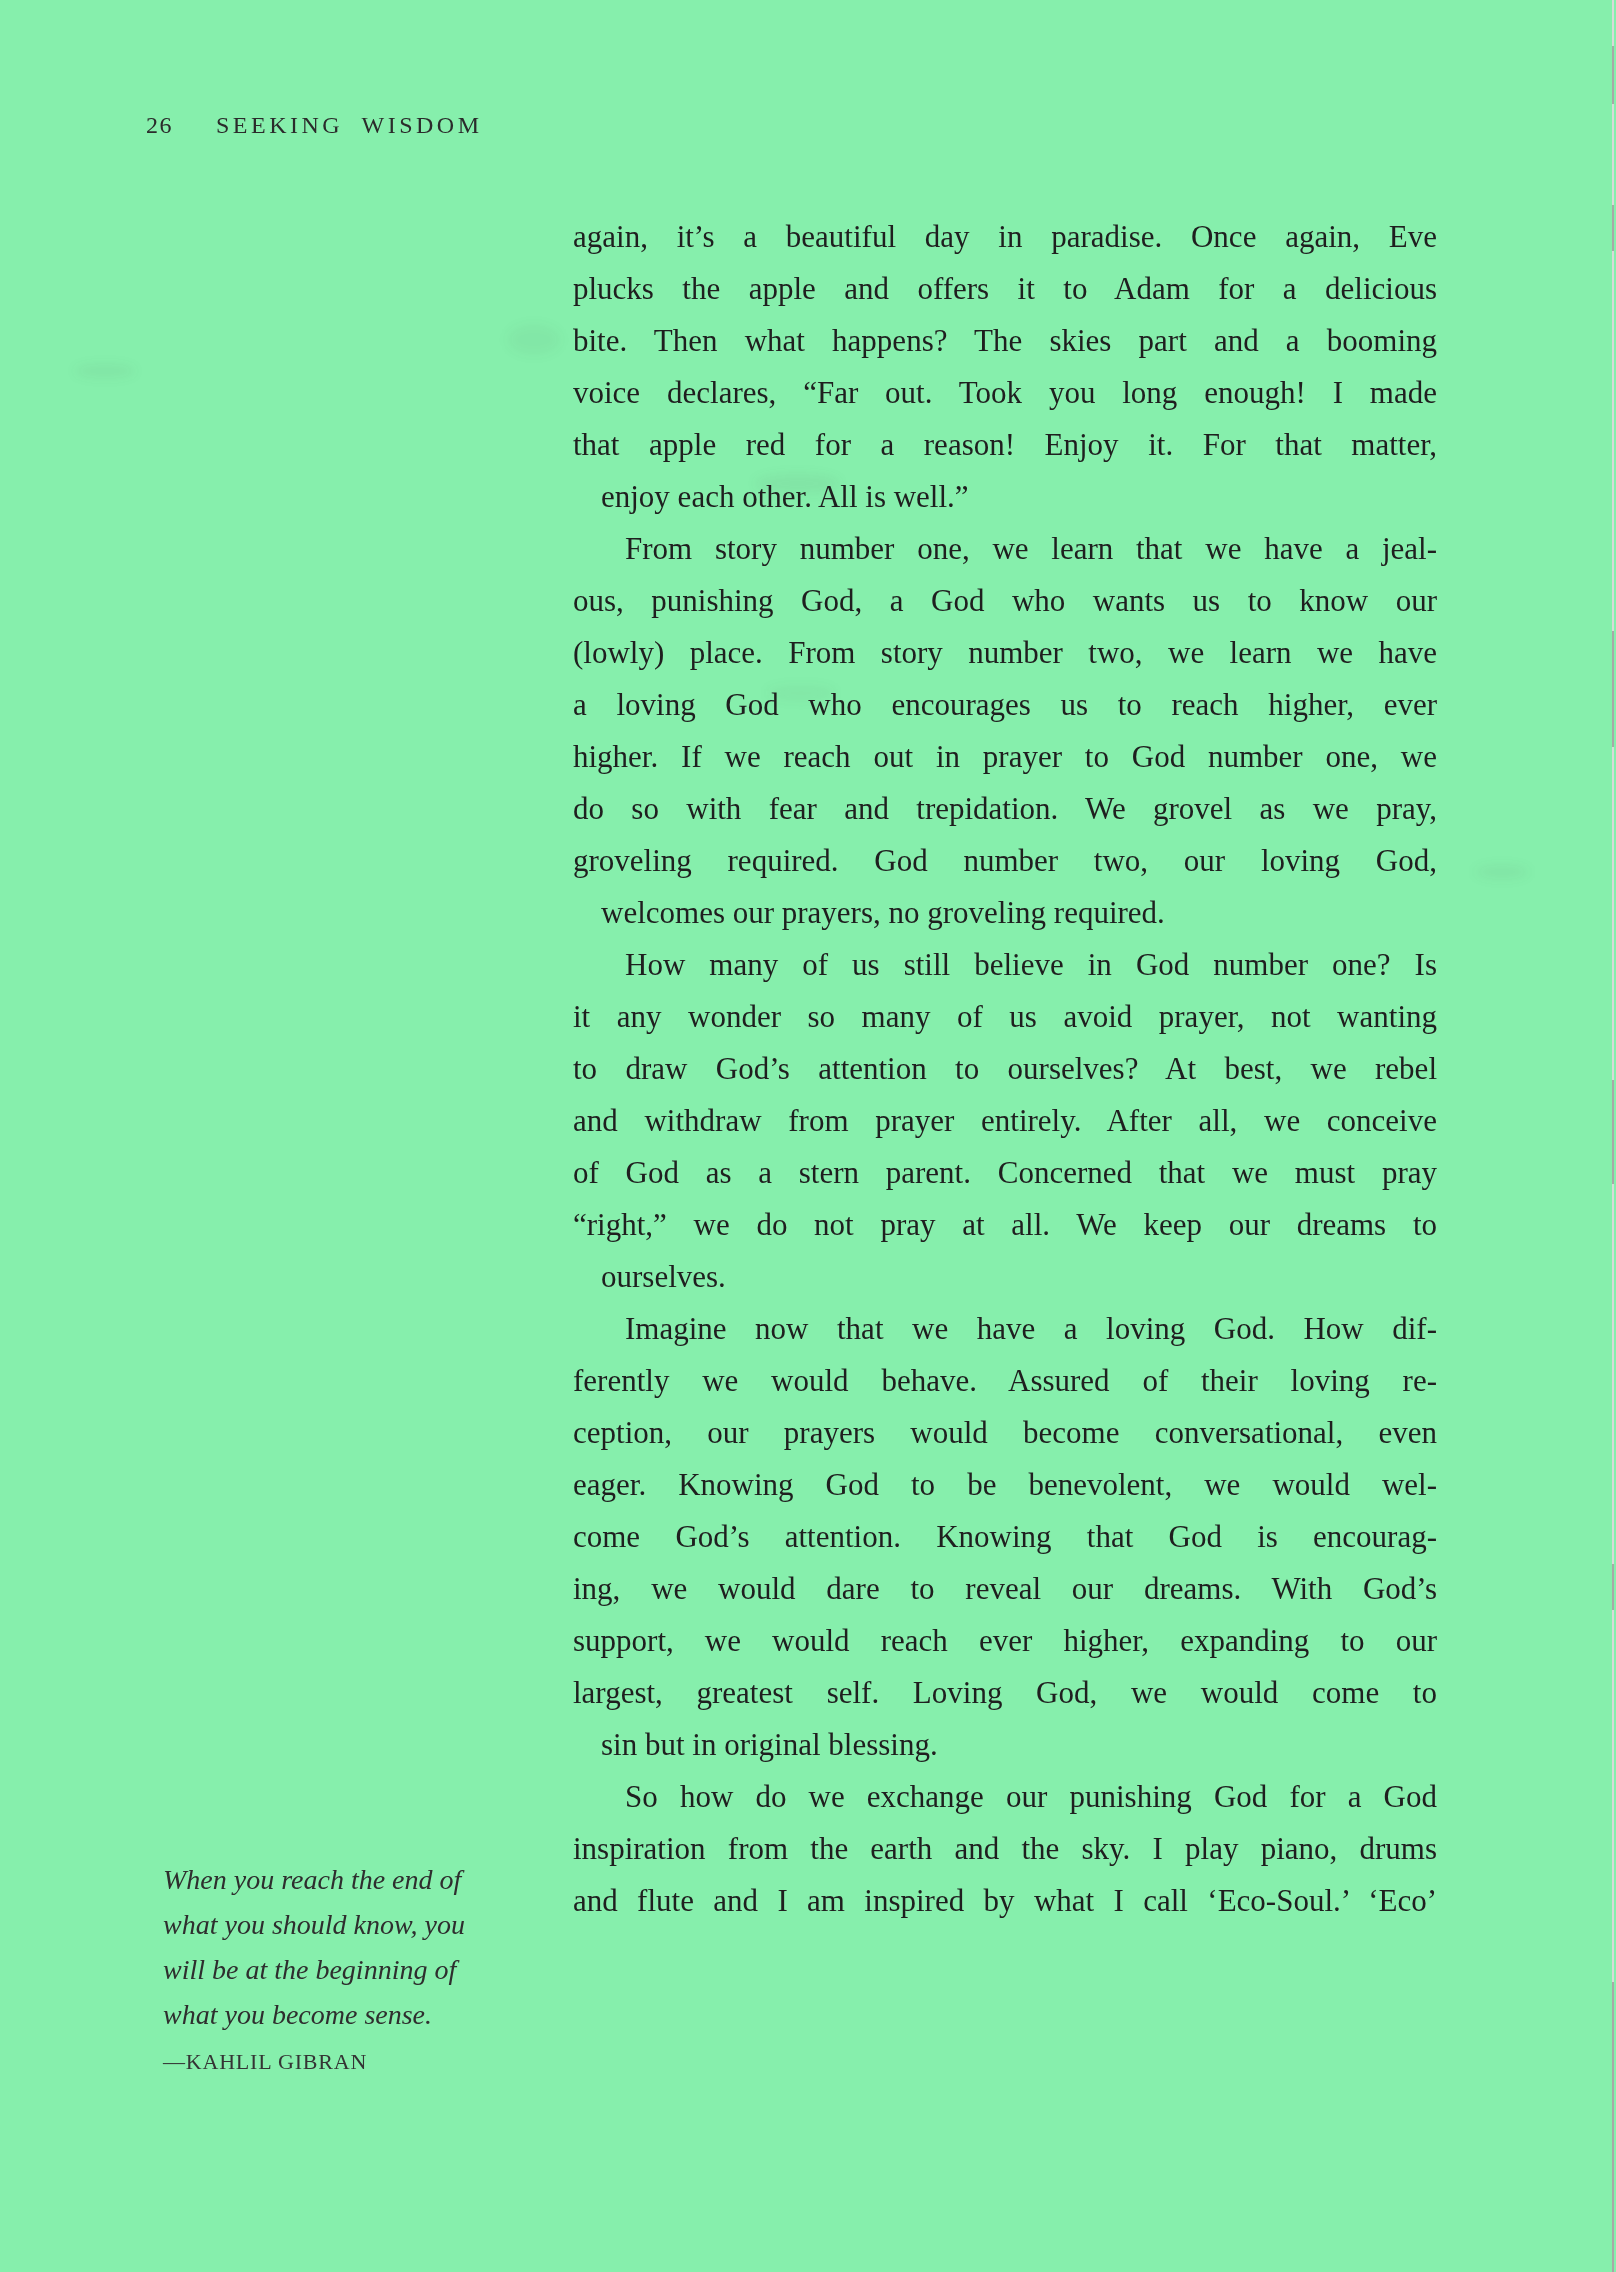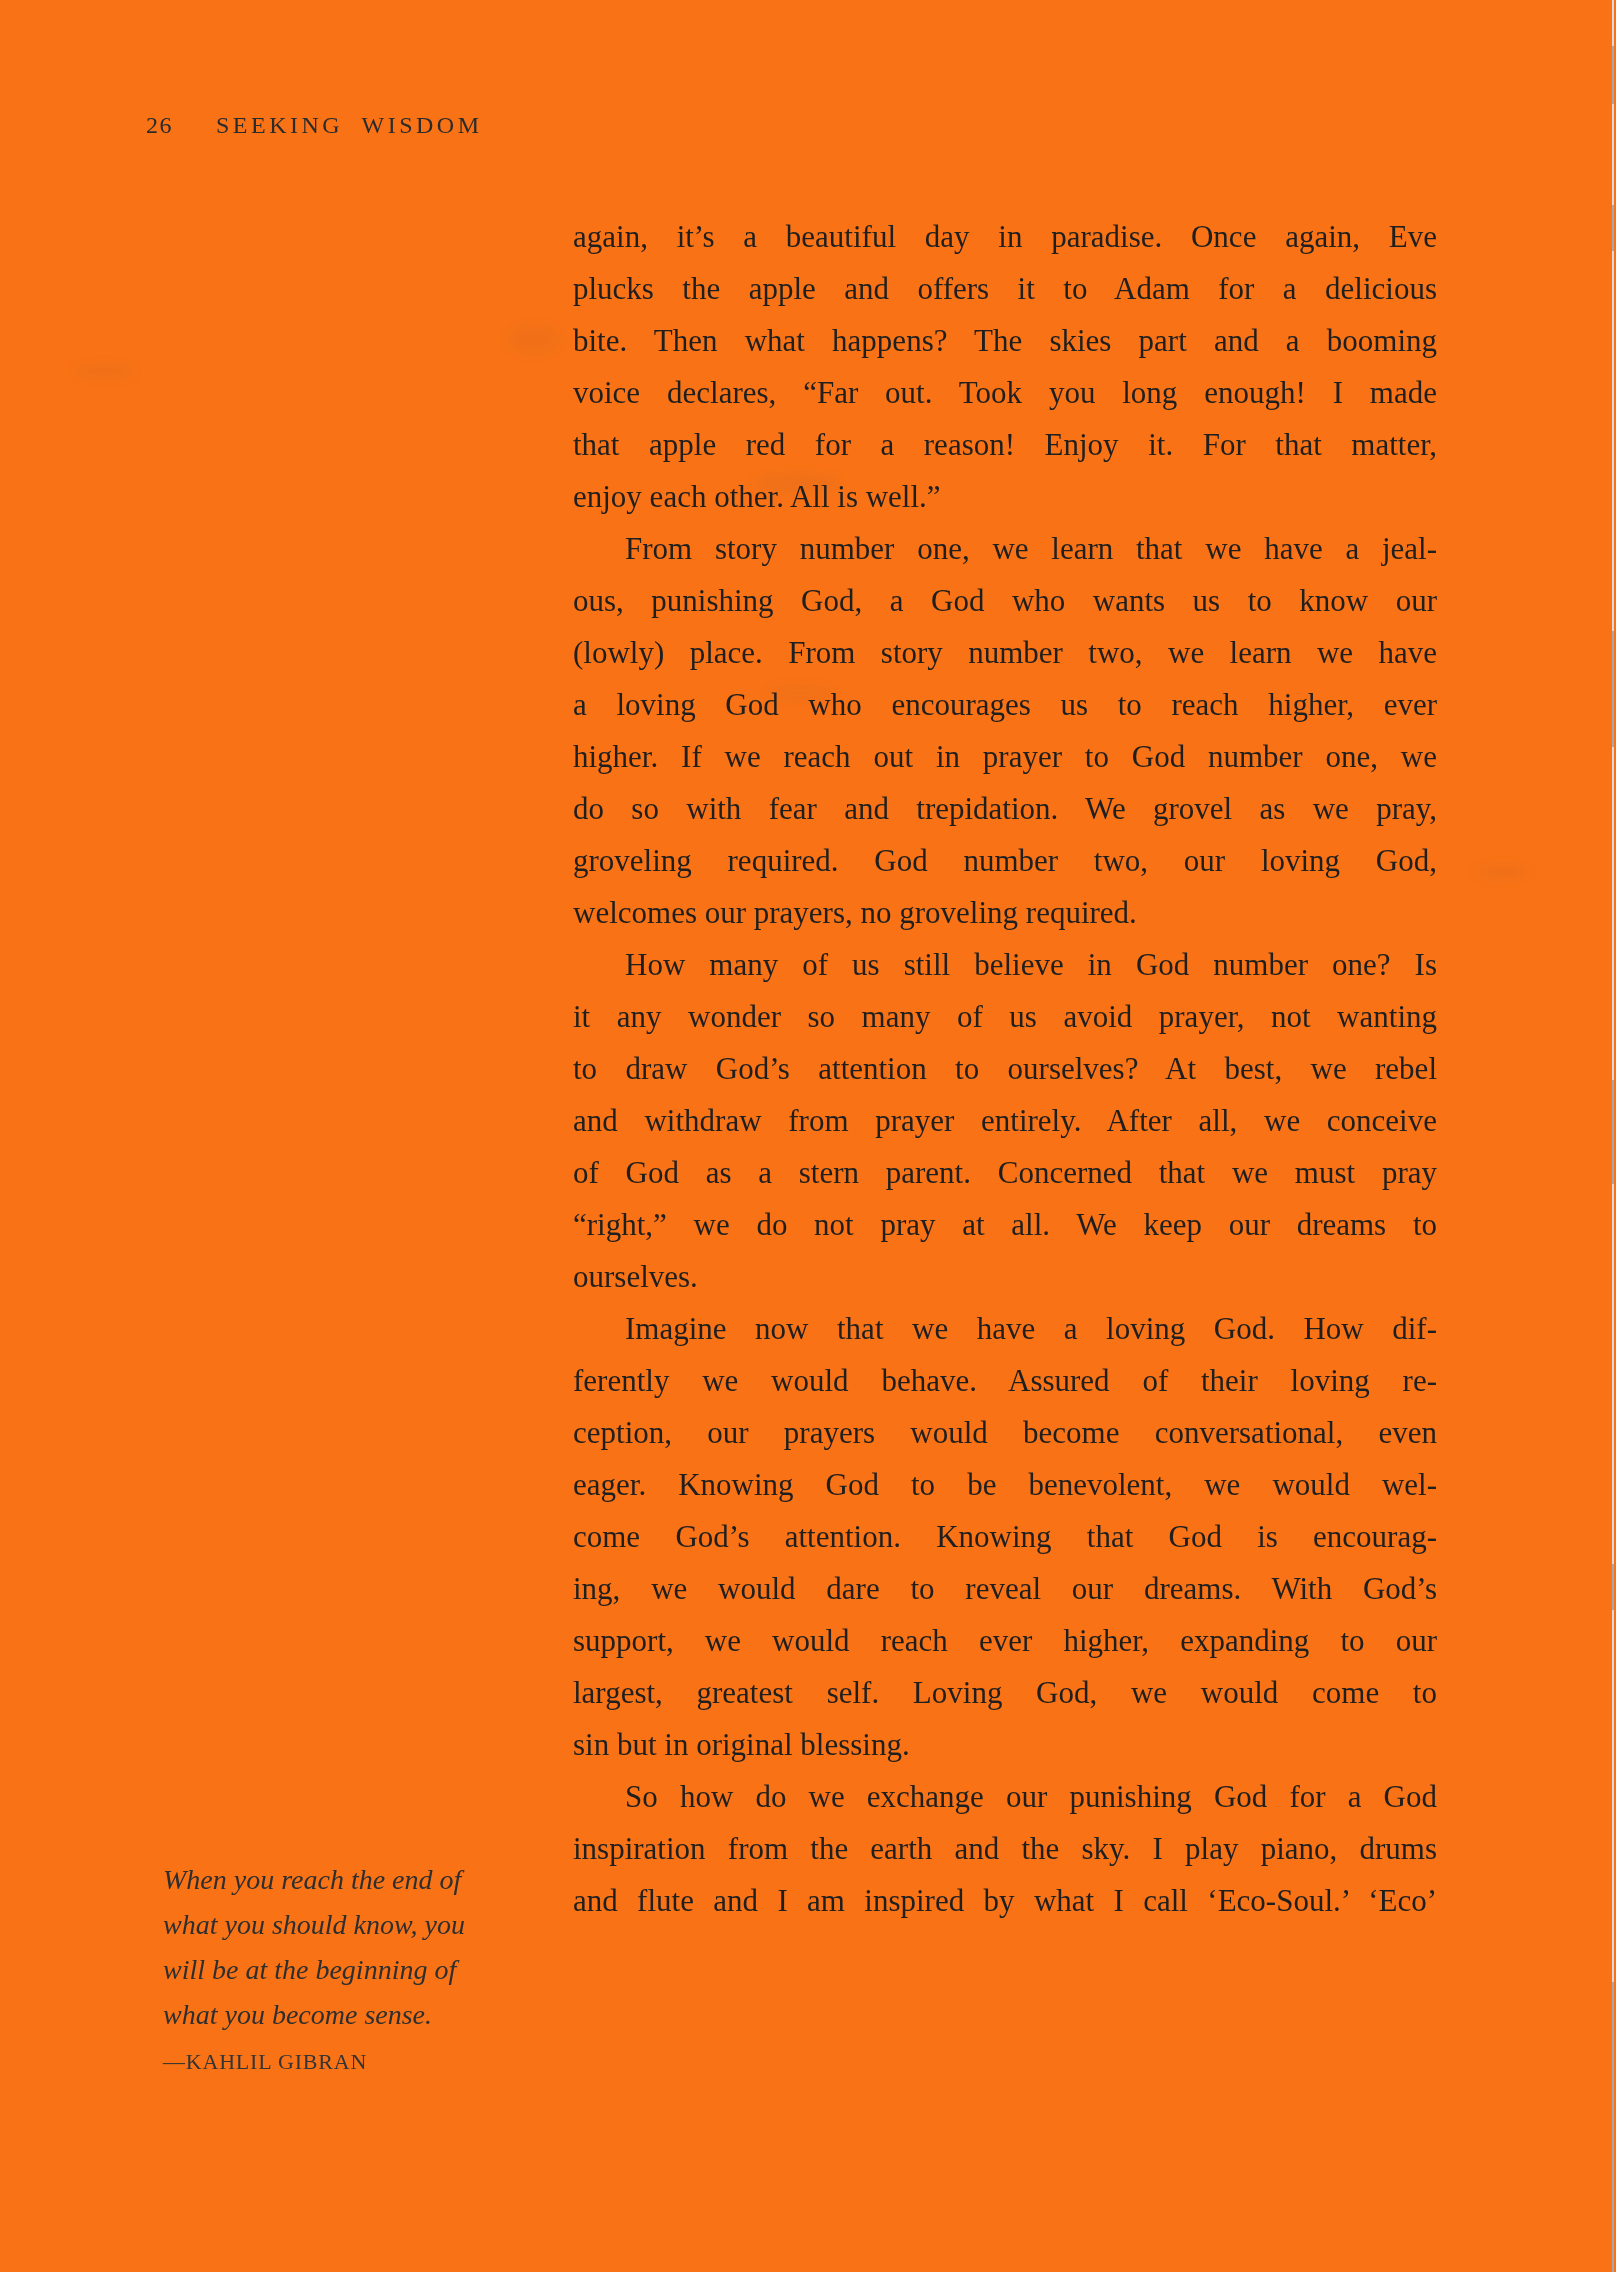--- a/index.html
+++ b/index.html
@@ -1,40 +1,40 @@
 <!DOCTYPE html>
 <html style="font-size:12.4px"><head>
 <meta charset="utf-8">
 <style>
   html, body { margin: 0; padding: 0; background: #e8e8e8; }
   .page {
     position: relative;
     width: 1617px;
     height: 2273px;
-    background: #f97316;
+    background: #86efac;
     font-family: "Liberation Serif", serif;
     color: #1f1f1f;
     overflow: hidden;
   }
 
   
   .running-head { position: absolute; top: 112px; left: 0; width: 100%; height: 31px; color: #2b2b2b; }
   .pagenum  { position: absolute; left: 146px; top: 0; font-size: 24px; letter-spacing: 1.5px; }
   .booktitle{ position: absolute; left: 216px; top: 0; font-size: 24px; letter-spacing: 3.5px; word-spacing: 9.3px; }
 
   
   .body-text {
     position: absolute;
     left: 573px; top: 211px; width: 864px;
     font-size: 31px;
     line-height: 52px;
     font-kerning: normal;
   }
   .body-text .ln { text-align: justify; text-align-last: justify; }
-  .body-text .ln.last { text-align-last: left; }
+  .body-text .ln.last { text-align-last: left; margin-left: 28px; }
   .body-text .ln.ind { text-indent: 52px; }
 
   
   .margin-note { position: absolute; left: 163px; top: 1857px; width: 372px; color: #2e2e2e; }
   .quote { font-style: italic; font-size: 28px; line-height: 45px; }
   .quote .ql { white-space: nowrap; }
   .attrib { margin-top: 11.6px; font-size: 22px; letter-spacing: 0.8px; color: #343434; }
 
   
   .scan-edge { position: absolute; top: 0; right: 3.1px; width: 2.3px; height: 100%; background: #d9d9d9; }

